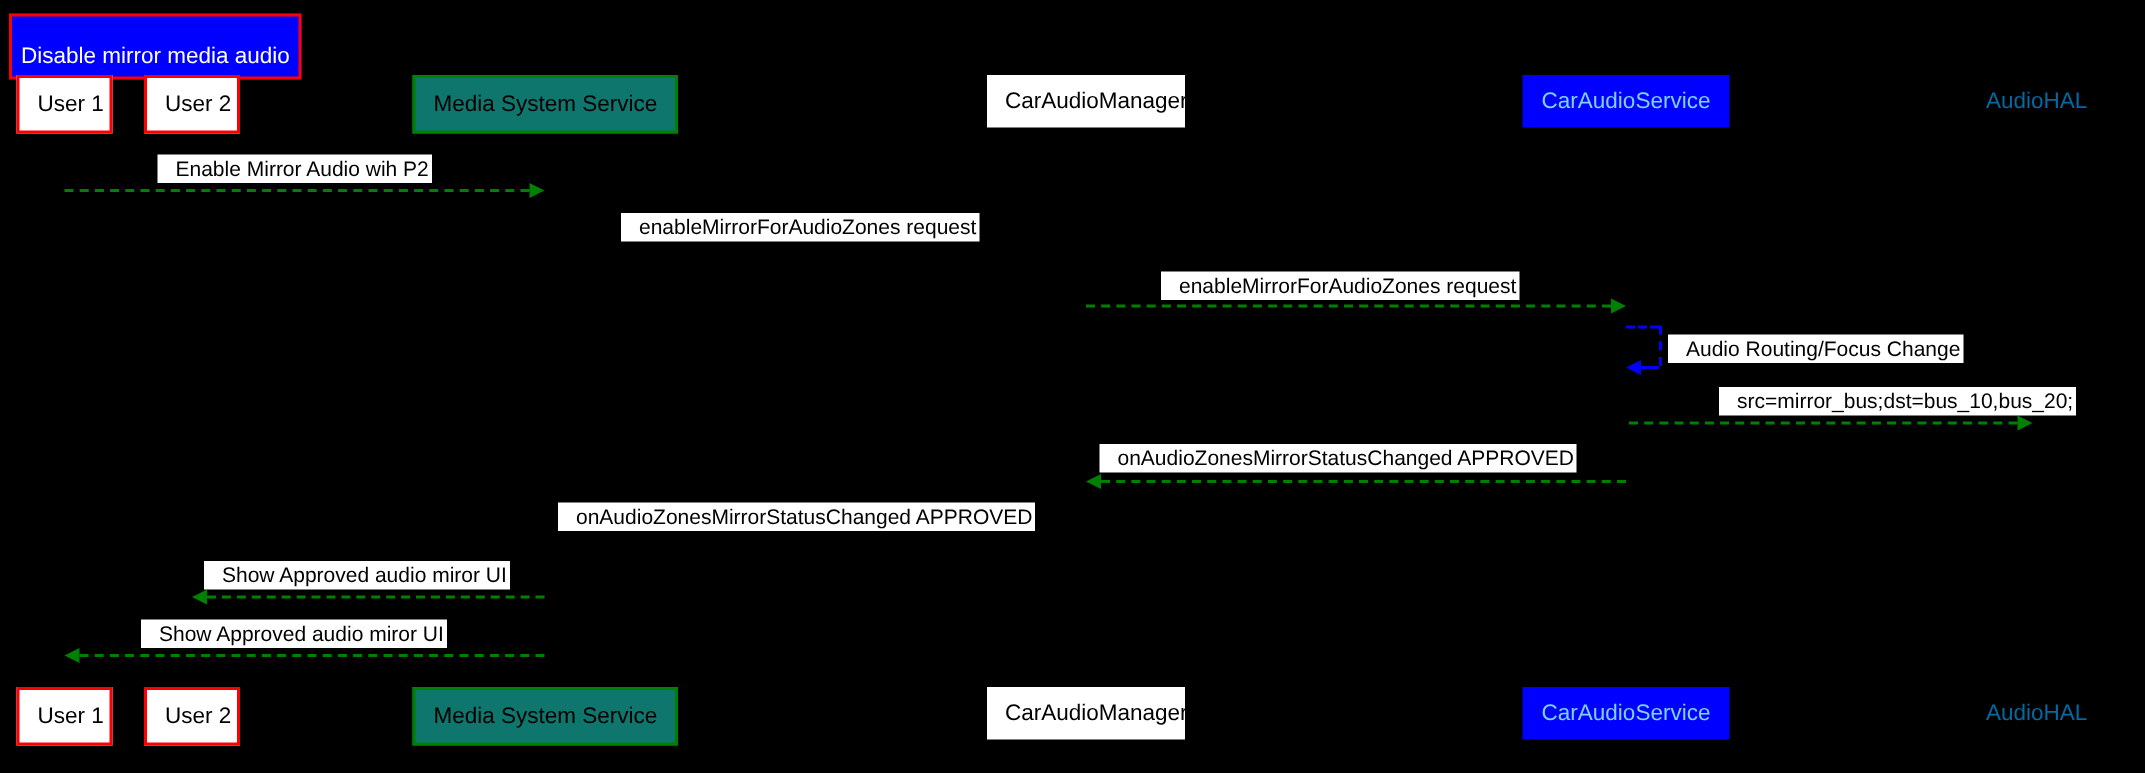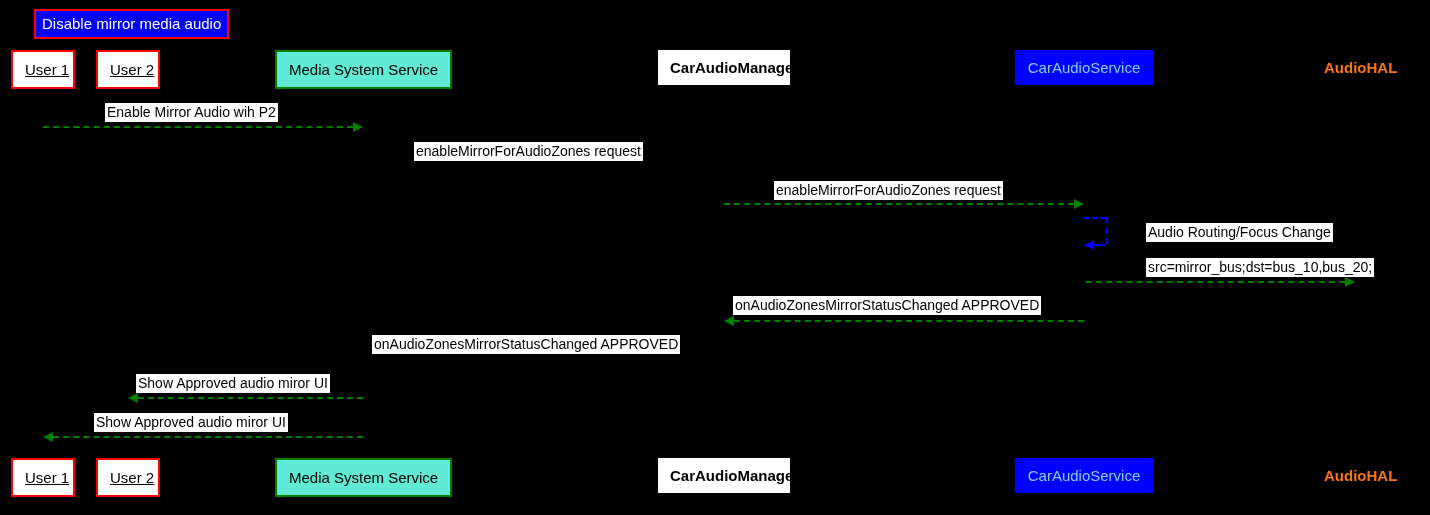--- a/index.html
+++ b/index.html
@@ -21,75 +21,71 @@
 
   
   .title-box {
     left: 6px;
     top: 9px;
     background: #0000ff;
     border: 2px solid #ff0000;
     color: #ffffff;
     font-size: 15px;
     line-height: 1;
-    padding: 5px 6px 6px 6px;
+    padding: 19px 6px 6px 6px;
     white-space: nowrap;
-    margin-left: 28px;
   }
 
   
   .participant {
     font-size: 15px;
     line-height: 1;
     white-space: nowrap;
     text-align: center;
     box-sizing: border-box;
     padding: 10px 12px;
   }
   .p-red {
     background: #ffffff;
     color: #000000;
     border: 2px solid #ff0000;
-    text-decoration: underline;
   }
   .p-green {
-    background: #5eead4;
+    background: #0f766e;
     color: #000000;
     border: 2px solid #008000;
   }
   .p-white {
     background: #ffffff;
     color: #000000;
     border: none;
-    font-weight: bold;
   }
   .p-blue {
     background: #0000ff;
     color: #7dd3fc;
     border: none;
   }
   .p-plain {
     background: transparent;
-    color: #f97316;
+    color: #0369a1;
     border: none;
-    font-weight: bold;
   }
 
   
   .lifeline {
     width: 1px;
     background: #000000;
   }
 
   
   .msg-label {
     font-size: 14px;
     line-height: 1;
     white-space: nowrap;
-    padding: 2px 2px 3px 2px;
+    padding: 2px 2px 3px 12px;
   }
   .lab-white { background: #ffffff; color: #000000; }
 
   
   .arrow-line {
     height: 0;
     border-top: 2px dashed #008000;
   }
   .arrow-line.black { border-top-color: #000000; }
 
@@ -141,21 +137,21 @@
       <div class="abs arrow-line black" style="left: 363px; top: 165px; width: 351px;"></div>
       <div class="abs arrow-head head-right-black" style="left: 714px; top: 161px;"></div>
       <div class="abs msg-label lab-white" style="left: 414px; top: 142px;">enableMirrorForAudioZones request</div>
       <div class="abs arrow-line " style="left: 724px; top: 203px; width: 350px;"></div>
       <div class="abs arrow-head head-right" style="left: 1074px; top: 199px;"></div>
       <div class="abs msg-label lab-white" style="left: 774px; top: 181px;">enableMirrorForAudioZones request</div>
       <div class="abs loop-top" style="left: 1084px; top: 217px; width: 22px;"></div>
       <div class="abs loop-right" style="left: 1106px; top: 217px; height: 27px;"></div>
       <div class="abs loop-bot" style="left: 1094px; top: 244px; width: 12px;"></div>
       <div class="abs arrow-head head-left-blue" style="left: 1084px; top: 240px;"></div>
-      <div class="abs msg-label lab-white" style="left: 1146px; top: 223px;">Audio Routing/Focus Change</div>
+      <div class="abs msg-label lab-white" style="left: 1112px; top: 223px;">Audio Routing/Focus Change</div>
       <div class="abs arrow-line " style="left: 1086px; top: 281px; width: 259px;"></div>
       <div class="abs arrow-head head-right" style="left: 1345px; top: 277px;"></div>
       <div class="abs msg-label lab-white" style="left: 1146px; top: 258px;">src=mirror_bus;dst=bus_10,bus_20;</div>
       <div class="abs arrow-line " style="left: 734px; top: 320px; width: 350px;"></div>
       <div class="abs arrow-head head-left" style="left: 724px; top: 316px;"></div>
       <div class="abs msg-label lab-white" style="left: 733px; top: 296px;">onAudioZonesMirrorStatusChanged APPROVED</div>
       <div class="abs arrow-line black" style="left: 373px; top: 359px; width: 351px;"></div>
       <div class="abs arrow-head head-left-black" style="left: 363px; top: 355px;"></div>
       <div class="abs msg-label lab-white" style="left: 372px; top: 335px;">onAudioZonesMirrorStatusChanged APPROVED</div>
       <div class="abs arrow-line " style="left: 138px; top: 397px; width: 225px;"></div>

